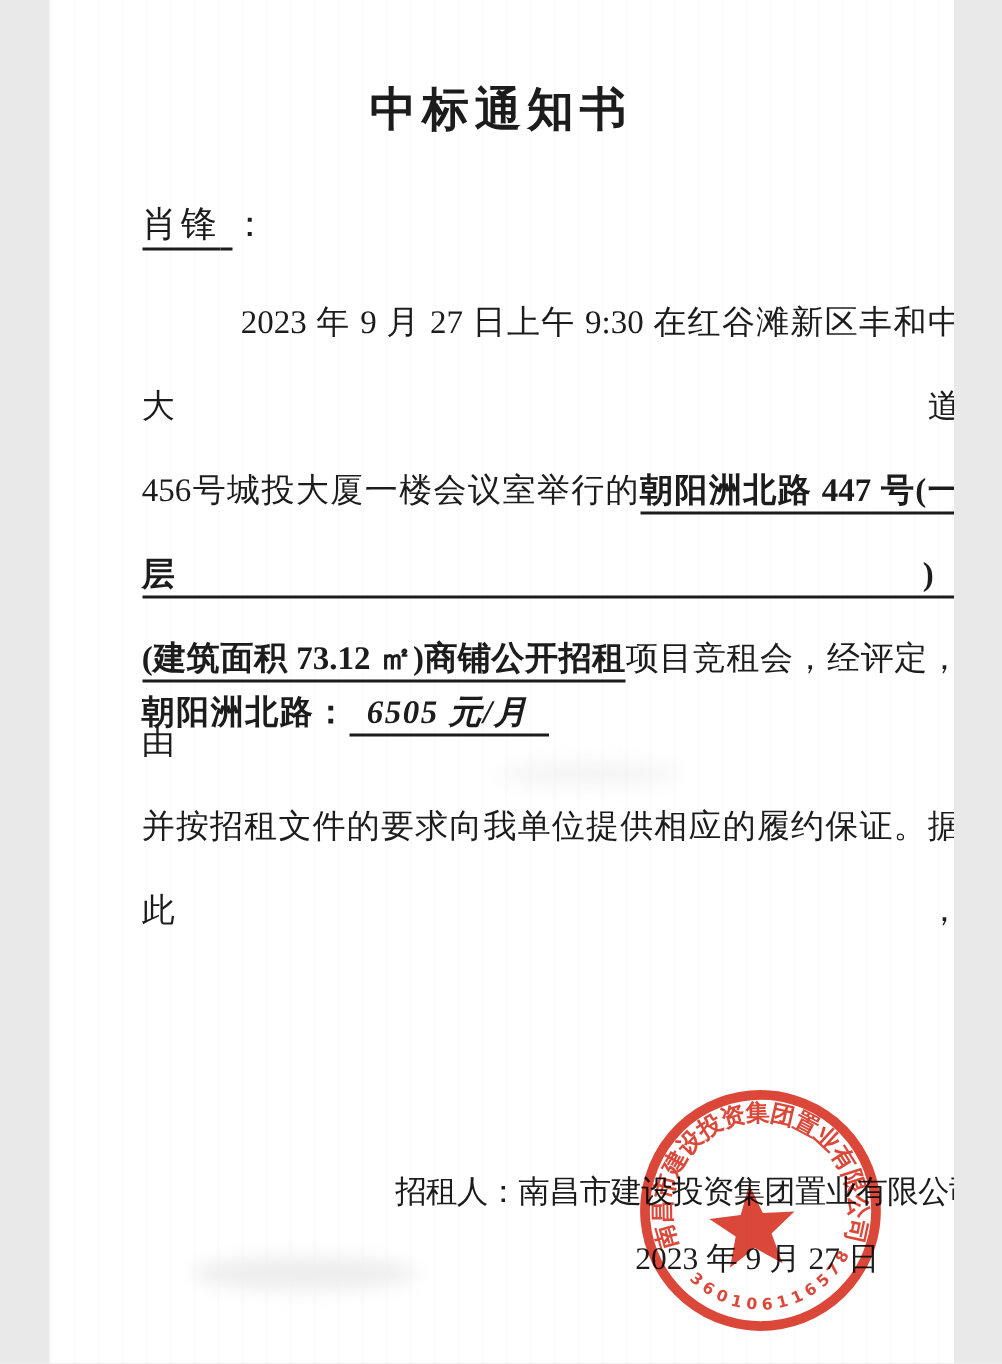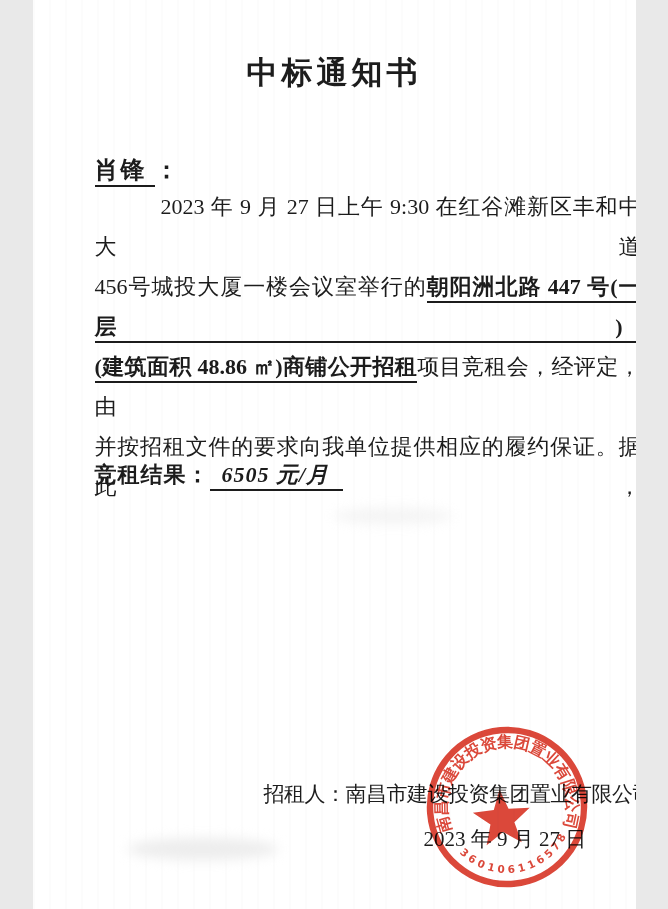--- a/index.html
+++ b/index.html
@@ -19,31 +19,31 @@
     font-family:"Liberation Serif","DejaVu Serif",serif;
     color:var(--ink_black);
     padding-left:11px;
   }
   .title{
     position:absolute;top:52px;left:0;right:0;
     margin:0;text-align:center;
     font-size:31px;font-weight:700;letter-spacing:4px;
   }
   .salutation{
-    position:absolute;top:154px;left:62px;
-    font-size:24px;font-weight:700;letter-spacing:2px;
+    position:absolute;top:133px;left:62px;
+    font-size:24px;font-weight:400;letter-spacing:2px;
   }
   .u{border-bottom:2px solid var(--ink_black);padding-bottom:2px;}
   .b{font-weight:700;}
   .emph{font-weight:700;border-bottom:2px solid var(--ink_black);padding-bottom:2px;}
   .para1{
     position:absolute;top:187px;left:62px;width:546px;
     font-size:22px;
   }
-  .para1 .line{line-height:40px;white-space:nowrap;}
+  .para1 .line{line-height:56px;white-space:nowrap;}
   .just{text-align:justify;text-align-last:justify;white-space:normal !important;}
   .indent{text-indent:66px;}
   .pad-end{padding-right:18px;}
   .result{
     position:absolute;top:460px;left:62px;
     font-size:22px;letter-spacing:1px;
   }
   .result .val{padding:0 14px 2px 12px;font-weight:700;font-style:italic;}
   .notice{
     position:absolute;top:536px;left:62px;width:546px;
@@ -85,26 +85,26 @@
 
   <h1 class="title">中标通知书</h1>
 
   <div class="salutation">
     <span class="u">肖锋</span><span class="u">&nbsp;</span><span>：</span>
   </div>
 
   <div class="para1">
     <div class="line just indent">2023 年 9 月 27 日上午 9:30 在红谷滩新区丰和中大道</div>
     <div class="line just"><span>456号城投大厦一楼会议室举行的</span><span class="emph pad-end">朝阳洲北路 447 号(一层)</span></div>
-    <div class="line just"><span class="emph">(建筑面积 48.86 ㎡)商铺公开招租</span><span>项目竞租会，经评定，由</span></div>
+    <div class="line just"><span class="emph">(建筑面积 73.12 ㎡)商铺公开招租</span><span>项目竞租会，经评定，由</span></div>
     <div class="line just">并按招租文件的要求向我单位提供相应的履约保证。据此，</div>
   </div>
 
   <div class="result">
-    <span class="b">竞租结果：</span><span class="u val">6505 元/月</span>
+    <span class="b">朝阳洲北路：</span><span class="u val">6505 元/月</span>
   </div>
 
 
   <div class="lessor">招租人：南昌市建设投资集团置业有限公司</div>
   <div class="sign-date">2023 年 9 月 27 日</div>
 
   <div class="smudge s1"></div>
   <div class="smudge s2"></div>
 
   <svg class="seal" viewBox="0 0 172 172" aria-hidden="true">

